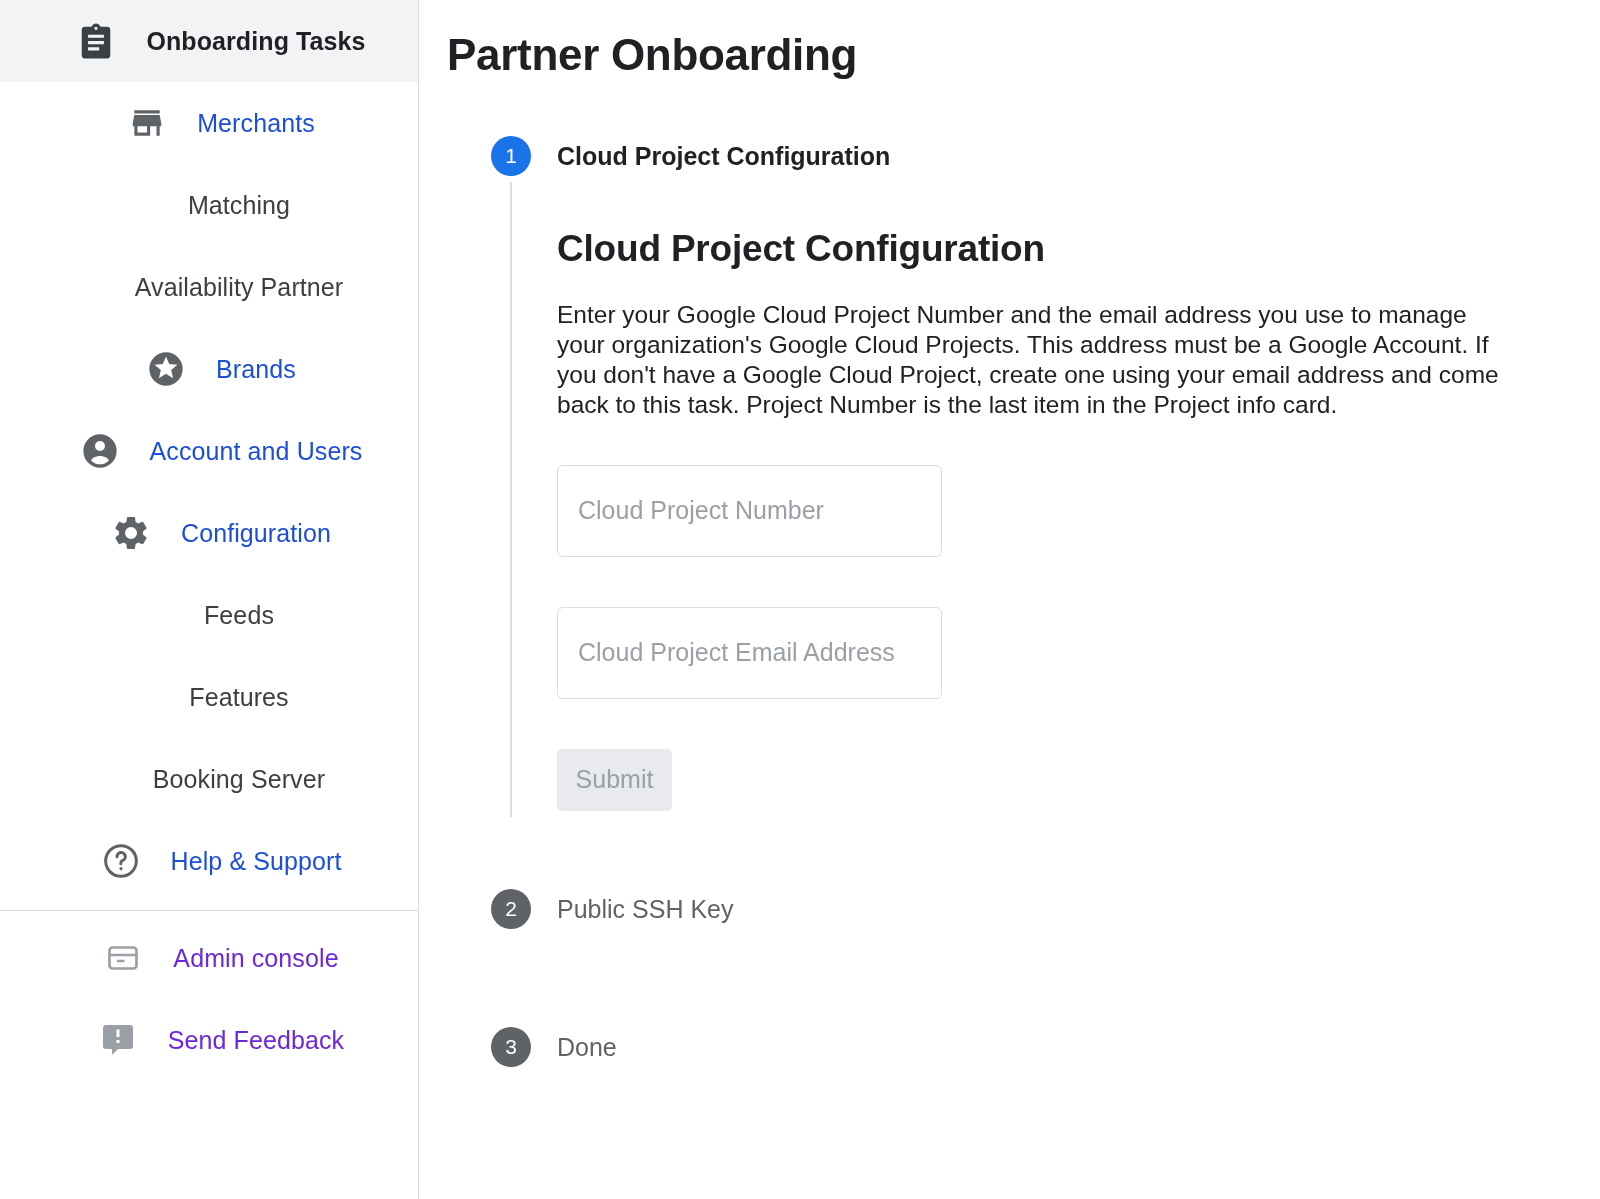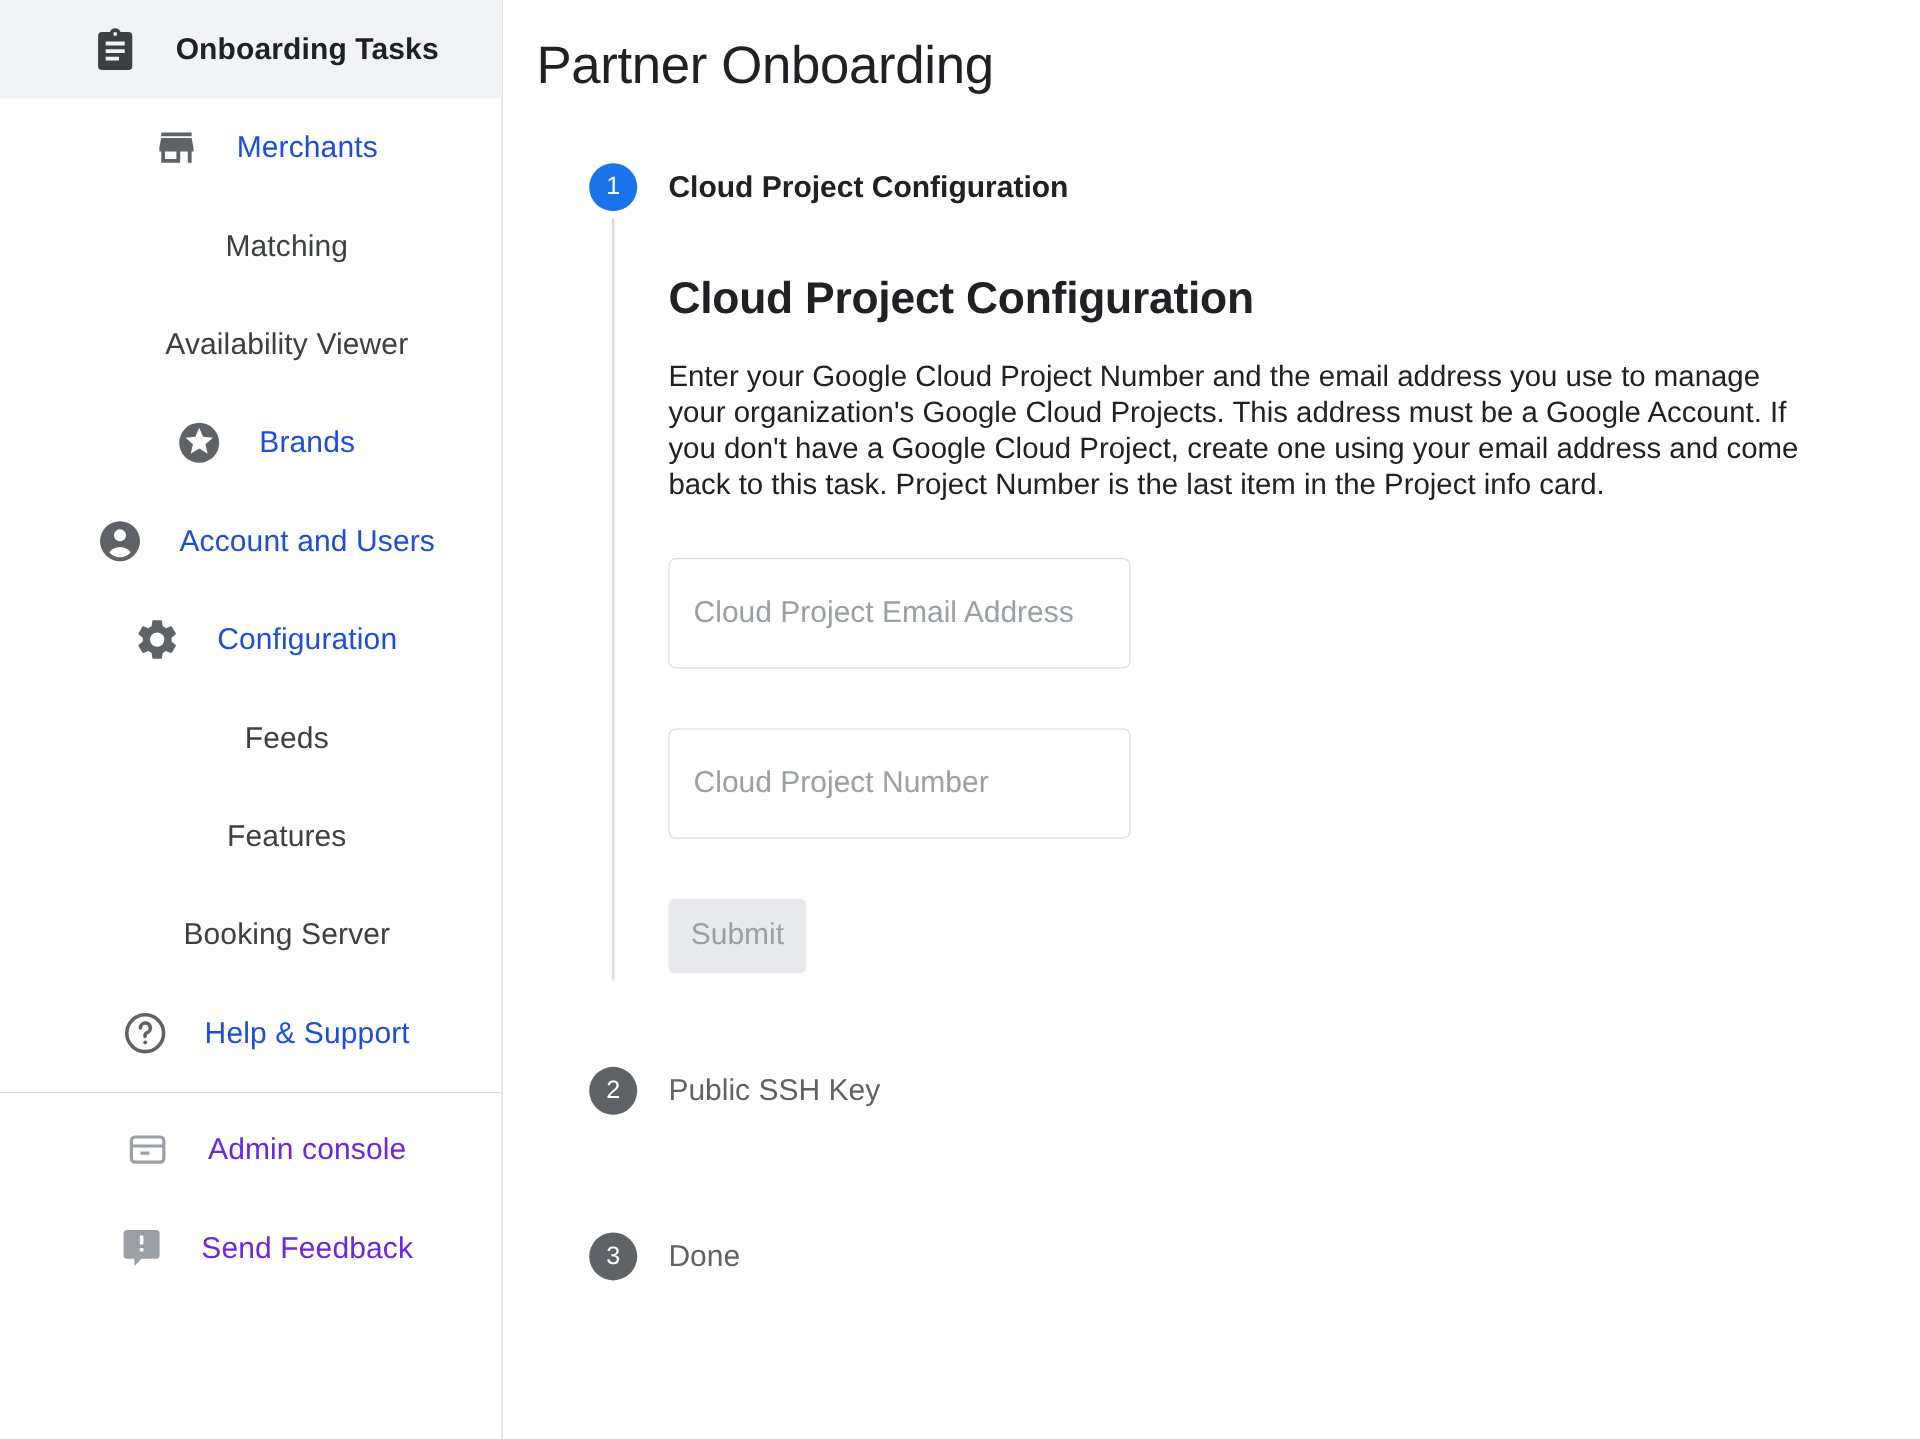--- a/index.html
+++ b/index.html
@@ -77,21 +77,21 @@
 
   
   .main {
     flex: 1 1 auto;
     padding: 0;
     position: relative;
     overflow: hidden;
   }
   .page-title {
     font-size: 44px;
-    font-weight: normal;
+    font-weight: bold;
     color: #202124;
     margin: 30px 0 0 28px;
     letter-spacing: -0.3px;
   }
   .stepper {
     margin: 56px 0 0 72px;
     position: relative;
   }
   .step {
     position: relative;
@@ -202,21 +202,21 @@
           </svg>
       </span>
       <span class="nav-label">Merchants</span>
     </div>
 
     <div class="nav-item sub">
       <span class="nav-label">Matching</span>
     </div>
 
     <div class="nav-item sub">
-      <span class="nav-label">Availability Viewer</span>
+      <span class="nav-label">Availability Partner</span>
     </div>
 
     <div class="nav-item">
       <span class="nav-icon">
         <svg width="40" height="40" viewBox="0 0 24 24" fill="#5f6368">
             <path d="M12 2a10 10 0 1 0 0 20 10 10 0 0 0 0-20zm4.24 15.5L12 14.9l-4.24 2.6 1.12-4.83-3.74-3.24 4.93-.42L12 4.5l1.93 4.51 4.93.42-3.74 3.24 1.12 4.83z"></path>
           </svg>
       </span>
       <span class="nav-label">Brands</span>
     </div>
@@ -292,23 +292,23 @@
 
       <div class="step active">
         <div class="step-badge active">1</div>
         <div class="step-line"></div>
         <div class="step-head">Cloud Project Configuration</div>
 
         <div class="step-body">
           <h2 class="card-title">Cloud Project Configuration</h2>
           <p class="card-desc">Enter your Google Cloud Project Number and the email address you use to manage your organization's Google Cloud Projects. This address must be a Google Account. If you don't have a Google Cloud Project, create one using your email address and come back to this task. Project Number is the last item in the Project info card.</p>
 
+          <input class="text-input" type="text" value="" placeholder="Cloud Project Number" style="">
+
           <input class="text-input" type="text" value="" placeholder="Cloud Project Email Address" style="">
-
-          <input class="text-input" type="text" value="" placeholder="Cloud Project Number" style="">
 
           <button class="submit-btn">Submit</button>
         </div>
       </div>
 
       <div class="step-gap-2"></div>
 
       <div class="step">
         <div class="step-badge">2</div>
         <div class="step-line"></div>

